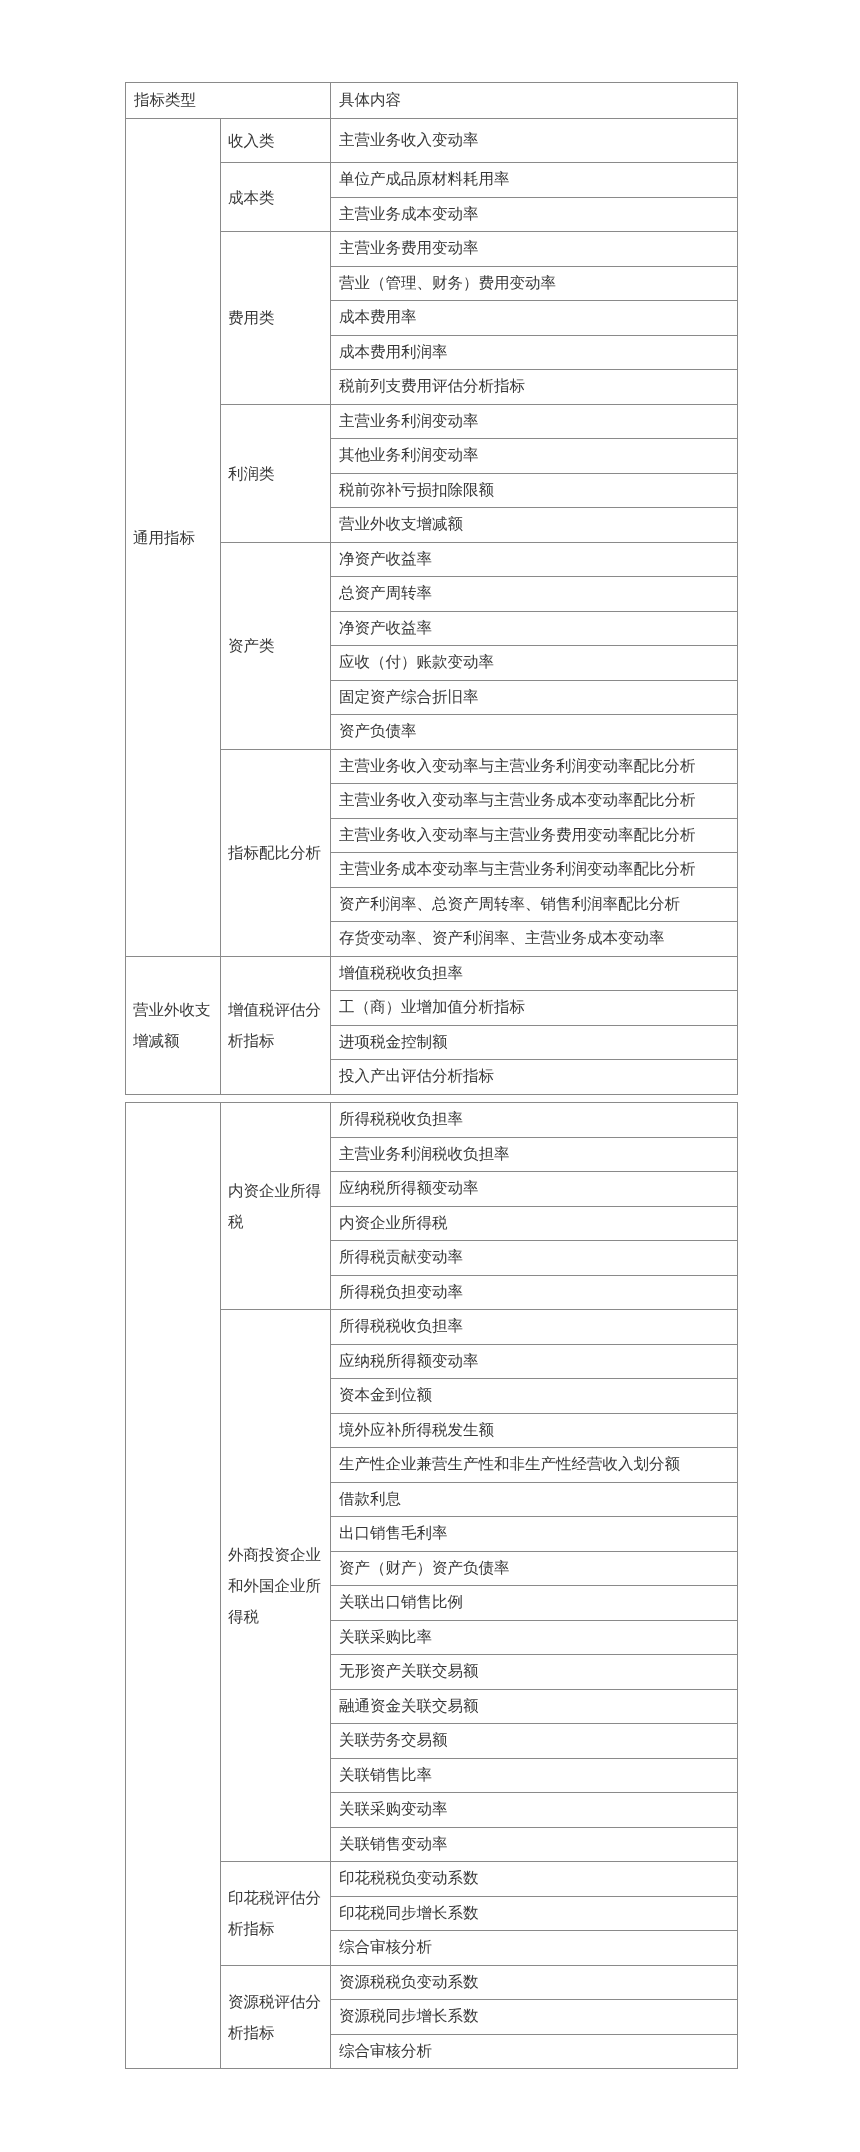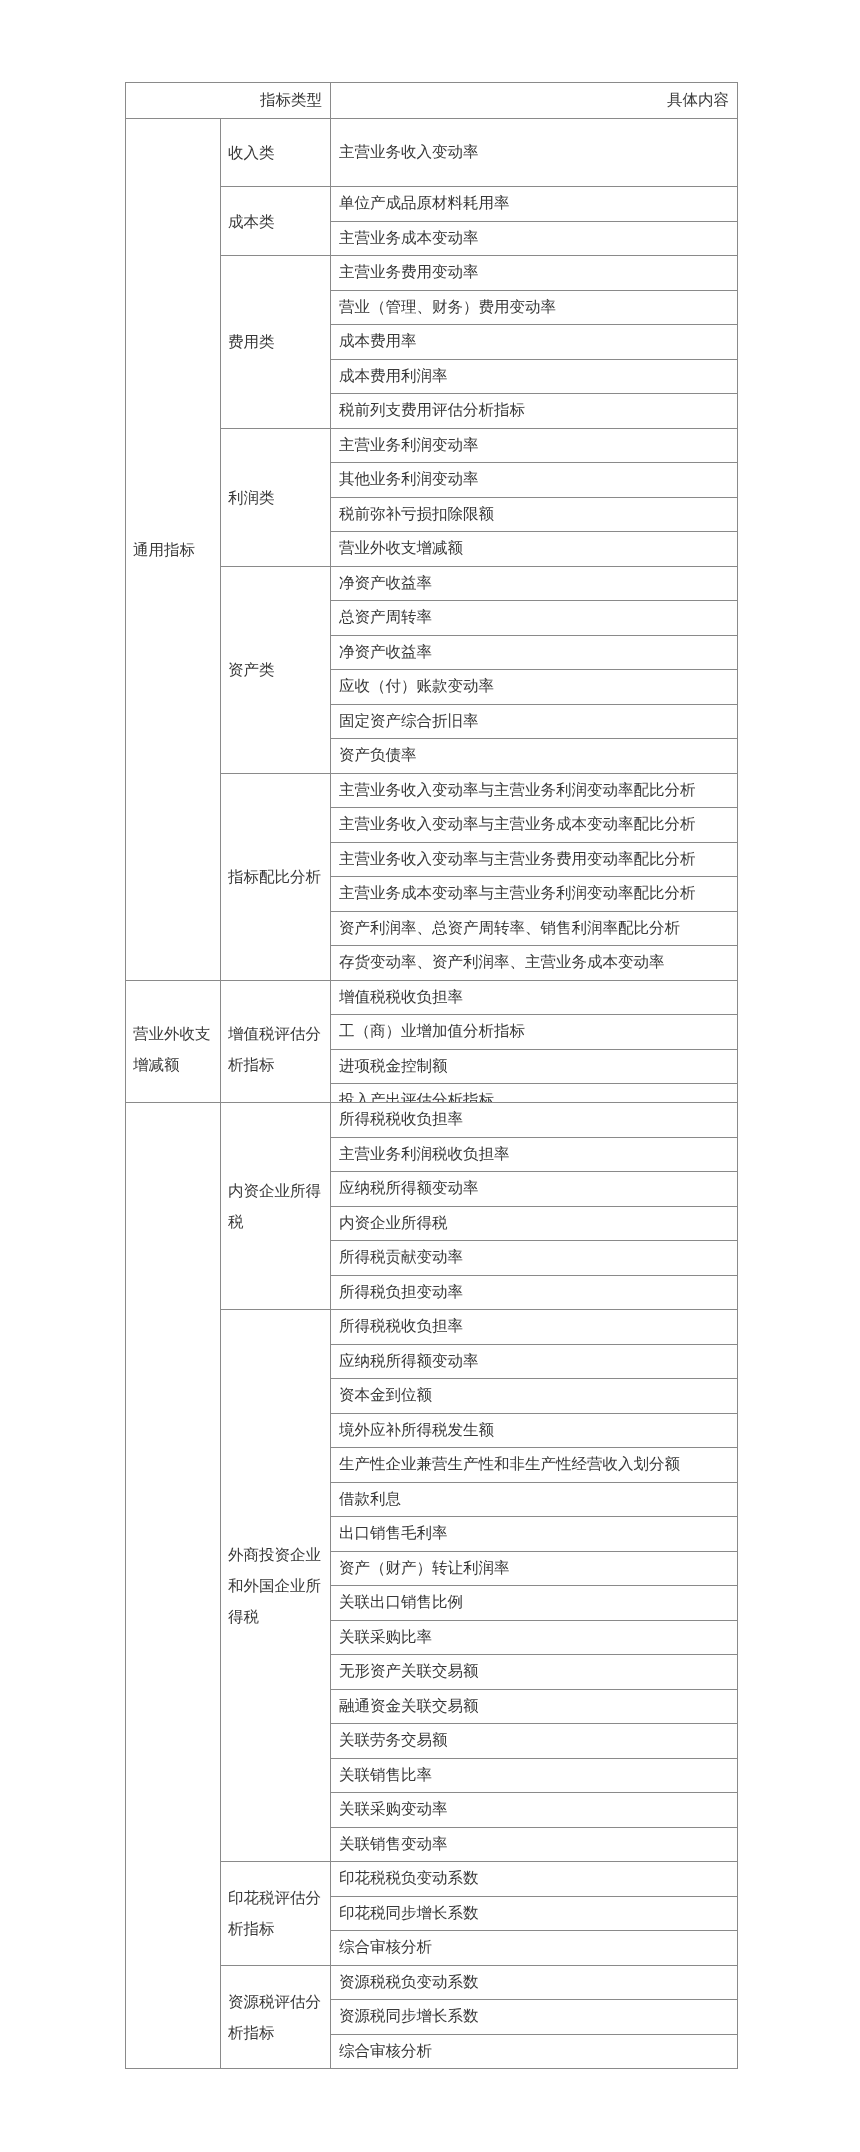--- a/index.html
+++ b/index.html
@@ -24,23 +24,23 @@
   #t2{top:1102px;}
   table.ind td{
     border:1px solid var(--border);
     font-size:15.5px;
     vertical-align:middle;
     background:#ffffff;
   }
   table.ind tr{height:34.5px;}
   table.ind tr.hdr{height:36px;}
   td.c1{padding:2px 7px;line-height:2;word-break:break-all;margin-top:26px;}
-  td.c2{padding:18px 7px;line-height:2;word-break:break-all;}
+  td.c2{padding:6px 7px;line-height:2;word-break:break-all;}
   td.c3{padding:2px 8px;white-space:nowrap;overflow:hidden;margin-top:24px;}
-  td.hd{padding:2px 8px;text-align:right;}
+  td.hd{padding:2px 8px;}
 </style>
 </head>
 <body>
 
 <div class="sheet">
   <table class="ind" id="t1">
       <colgroup>
         <col style="width: 95px;">
         <col style="width: 110px;">
         <col style="width: 407px;">
@@ -188,21 +188,21 @@
         <tr>
           <td class="c3">生产性企业兼营生产性和非生产性经营收入划分额</td>
         </tr>
         <tr>
           <td class="c3">借款利息</td>
         </tr>
         <tr>
           <td class="c3">出口销售毛利率</td>
         </tr>
         <tr>
-          <td class="c3">资产（财产）转让利润率</td>
+          <td class="c3">资产（财产）资产负债率</td>
         </tr>
         <tr>
           <td class="c3">关联出口销售比例</td>
         </tr>
         <tr>
           <td class="c3">关联采购比率</td>
         </tr>
         <tr>
           <td class="c3">无形资产关联交易额</td>
         </tr>

